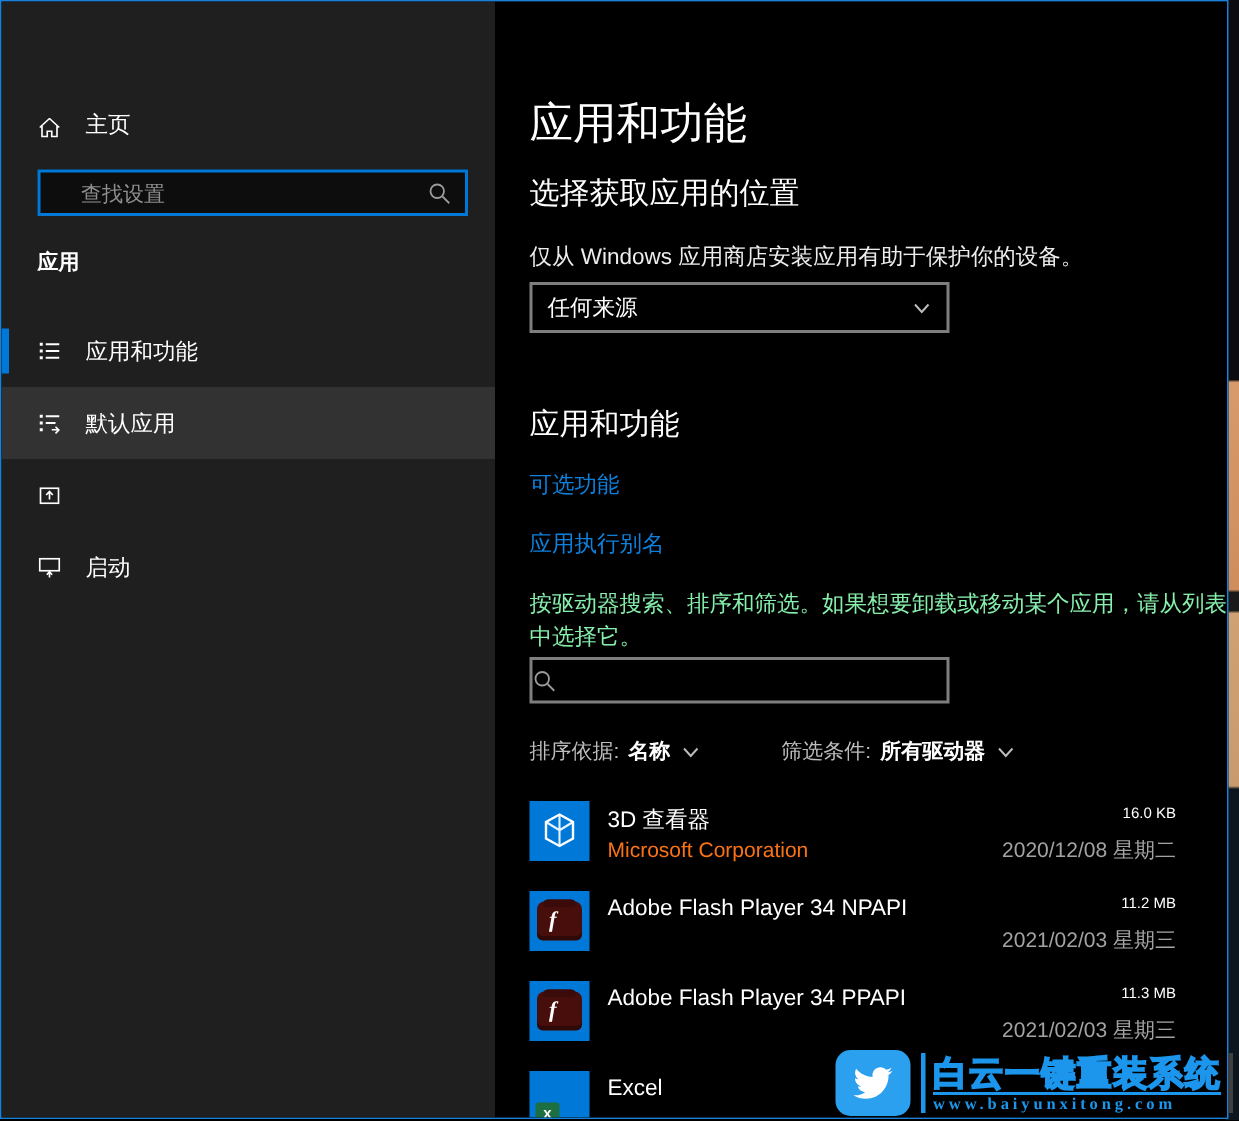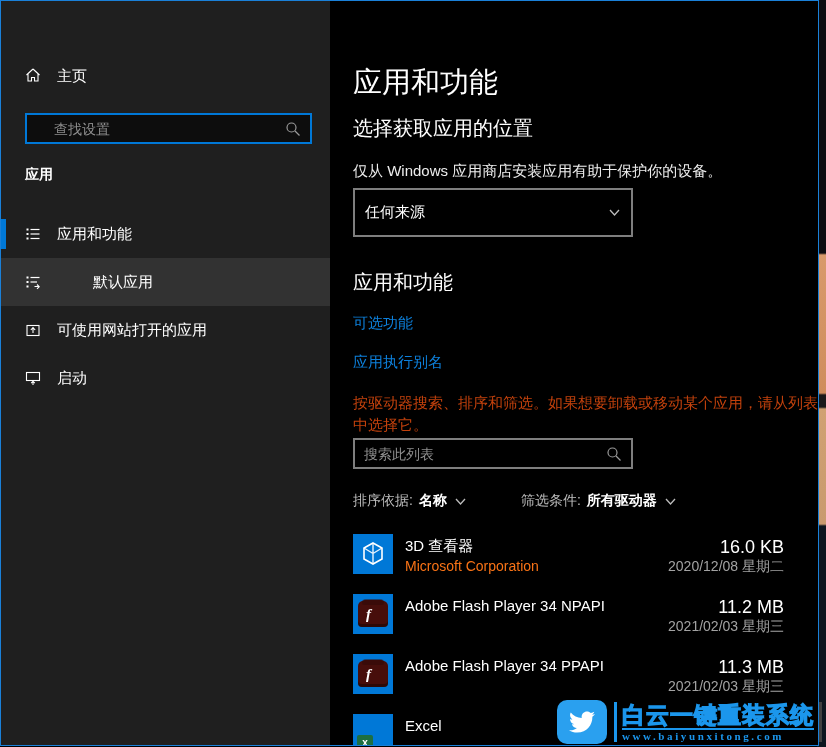--- a/index.html
+++ b/index.html
@@ -23,77 +23,77 @@
   
   .back-btn { position:absolute; left:20px; top:12px; width:26px; height:24px; color:#fff; cursor:pointer; }
   .back-btn svg { width:20px; height:20px; margin:2px 0 0 2px; }
   .win-title { position:absolute; left:74px; top:16px; font-size:14px; color:#fff; }
   .win-controls { position:absolute; right:0; top:0; height:42px; display:flex; }
   .win-btn { width:47px; height:42px; display:flex; align-items:center; justify-content:center; color:#fff; }
   .win-btn svg { width:13px; height:13px; }
 
   
   .sidebar { position:absolute; left:0; top:0; bottom:0; width:329px; background:#1f1f1f; }
-  .home-row { position:absolute; left:0; top:66px; width:100%; height:36px; display:flex; align-items:flex-start; cursor:pointer;font-family:Liberation Mono, monospace; }
+  .home-row { position:absolute; left:0; top:56px; width:100%; height:36px; display:flex; align-items:flex-end; cursor:pointer;font-family:Liberation Mono, monospace; }
   .home-row .s-icon { margin-left:24px; }
   .home-row .s-label { margin-left:16px; font-size:15px; color:#fff; }
 
   .side-search { position:absolute; left:24px; top:112px; width:287px; height:31px;
     border:2px solid #0078d7; background:#0d0d0d; display:flex; align-items:center; }
   .side-search input { flex:1; background:transparent; border:none; outline:none;
     font-size:14px; color:#e8e8e8; padding:0 6px 0 27px; font-family:inherit; }
   .side-search input::placeholder { color:#8f8f8f; }
   .mag { width:16px; height:16px; margin-right:9px; flex:0 0 auto; }
 
   .side-section { position:absolute; left:24px; top:165px; font-size:14px; font-weight:bold; color:#fff; }
 
   .nav { position:absolute; left:0; top:209px; width:100%; }
   .nav-item { position:relative; height:48px; display:flex; align-items:center; cursor:pointer; }
-  .nav-item.hovered { background:#323232;gap:36px; }
+  .nav-item.hovered { background:#323232; }
   .nav-item .sel-bar { position:absolute; left:0; top:9px; width:5px; height:30px; background:#0078d7; }
   .nav-item .s-icon { margin-left:24px; }
   .nav-item .s-label { margin-left:16px; font-size:15px; color:#fff; white-space:nowrap; }
   .s-icon { width:16px; height:16px; flex:0 0 auto; }
   .s-icon svg { width:16px; height:16px; display:block; }
 
   
   .main { position:absolute; left:329px; top:0; right:0; bottom:0; background:#000; overflow:hidden; }
   .page-title { position:absolute; left:23px; top:62px; font-size:29px; font-weight:300; color:#fff; }
   .h2 { font-size:20px; font-weight:400; color:#fff; }
   .choose-heading { position:absolute; left:23px; top:114px; }
   .choose-desc { position:absolute; left:23px; top:161px; font-size:15px; color:#ededed; }
-  .dropdown { position:absolute; left:23px; top:187px; width:280px; height:49px;
+  .dropdown { position:absolute; left:23px; top:187px; width:280px; height:34px;
     border:2px solid #7e7e7e; background:#000; display:flex; align-items:center; cursor:pointer; }
   .dropdown .dd-val { flex:1; font-size:15px; color:#fff; padding-left:10px; }
   .chev { width:13px; height:13px; margin-right:10px; flex:0 0 auto; }
 
   .list-heading { position:absolute; left:23px; top:268px; }
   .link { position:absolute; left:23px; font-size:15px; color:#0d80dc; cursor:pointer; }
   .link-optional { top:313px;text-align:right; }
   .link-alias { top:352px; }
-  .list-desc { position:absolute; left:23px; top:391px; width:466px; font-size:15px; line-height:22px; color:#c2410c; }
+  .list-desc { position:absolute; left:23px; top:391px; width:466px; font-size:15px; line-height:22px; color:#86efac; }
   .list-search { position:absolute; left:23px; top:437px; width:280px; height:31px;
     border:2px solid #7e7e7e; background:#000; display:flex; align-items:center; }
   .list-search input { flex:1; background:transparent; border:none; outline:none;
     font-size:14px; color:#e8e8e8; padding:0 6px 0 9px; font-family:inherit; }
   .list-search input::placeholder { color:#8f8f8f; }
 
   .sort-row { position:absolute; left:23px; top:491px; display:flex; align-items:center; font-size:14px; }
   .sort-group { display:flex; align-items:center; cursor:pointer; }
   .sort-label { color:#bdbdbd; margin-right:6px; }
   .sort-value { color:#fff; font-weight:bold; margin-right:7px; }
   .sort-row .chev { margin-right:0; }
   .sort-gap { width:54px; }
 
   .app-list { position:absolute; left:23px; top:528px; width:431px; }
   .app-row { position:relative; height:60px; cursor:pointer; }
   .app-tile { position:absolute; left:0; top:5px; width:40px; height:40px; background:#0078d7; }
   .app-name { position:absolute; left:52px; top:8px; font-size:15px; color:#fff; white-space:nowrap; }
   .app-pub  { position:absolute; left:52px; top:29px; font-size:14px; color:#f97316; white-space:nowrap; }
-  .app-size { position:absolute; right:0; top:8px; font-size:18px; color:#fff;text-align:center; }
+  .app-size { position:absolute; right:0; top:8px; font-size:10px; color:#fff;text-align:center; }
   .app-date { position:absolute; right:0; top:29px; font-size:14px; color:#a3a3a3; }
 
   .cube-icon { width:40px; height:40px; display:block; }
   .flash-chip { position:absolute; left:5px; top:7px; width:30px; height:26px; background:#470e0b;
     border-radius:5px 5px 4px 4px; box-shadow:inset 0 -3px 0 rgba(0,0,0,.35); }
   .flash-chip::before { content:""; position:absolute; left:4px; top:-2px; right:4px; height:6px;
     background:#3a0b09; border-radius:3px; transform:perspective(20px) rotateX(25deg); }
   .flash-f { position:absolute; left:8px; top:5px; font-family:"Liberation Serif","DejaVu Serif",serif;
     font-style:italic; font-weight:bold; font-size:15px; color:#fff; }
   .xl-chip { position:absolute; left:4px; bottom:4px; width:16px; height:15px; background:#1d6f42;
@@ -195,21 +195,20 @@
         </div>
 
 
         <div class="nav-item">
           <span class="s-icon">
             <svg viewBox="0 0 16 16">
               <rect x="2" y="3.5" width="12" height="10" stroke="#fff" stroke-width="1.1" fill="none"></rect>
               <path d="M8 11 V6 M5.8 8 L8 5.6 L10.2 8" stroke="#fff" stroke-width="1.1" fill="none"></path>
             </svg>
           </span>
-          <span class="s-label">可使用网站打开的应用</span>
         </div>
 
 
         <div class="nav-item">
           <span class="s-icon">
             <svg viewBox="0 0 16 16">
               <rect x="1.5" y="2.5" width="13" height="8" stroke="#fff" stroke-width="1.1" fill="none"></rect>
               <path d="M8 15 V11.5 M6.2 13.2 L8 11.2 L9.8 13.2" stroke="#fff" stroke-width="1.1" fill="none"></path>
             </svg>
           </span>
@@ -232,21 +231,20 @@
       </div>
 
       <div class="h2 list-heading">应用和功能</div>
 
       <div class="link link-optional">可选功能</div>
       <div class="link link-alias">应用执行别名</div>
 
       <div class="list-desc">按驱动器搜索、排序和筛选。如果想要卸载或移动某个应用，请从列表中选择它。</div>
 
       <div class="list-search">
-        <input type="text" placeholder="搜索此列表" style="">
         <svg class="mag" viewBox="0 0 16 16">
           <circle cx="6.5" cy="6.5" r="4.5" stroke="#9a9a9a" stroke-width="1.2" fill="none"></circle>
           <line x1="10" y1="10" x2="14.5" y2="14.5" stroke="#9a9a9a" stroke-width="1.2"></line>
         </svg>
       </div>
 
       <div class="sort-row">
         <div class="sort-group">
           <span class="sort-label">排序依据:</span>
           <span class="sort-value">名称</span>

